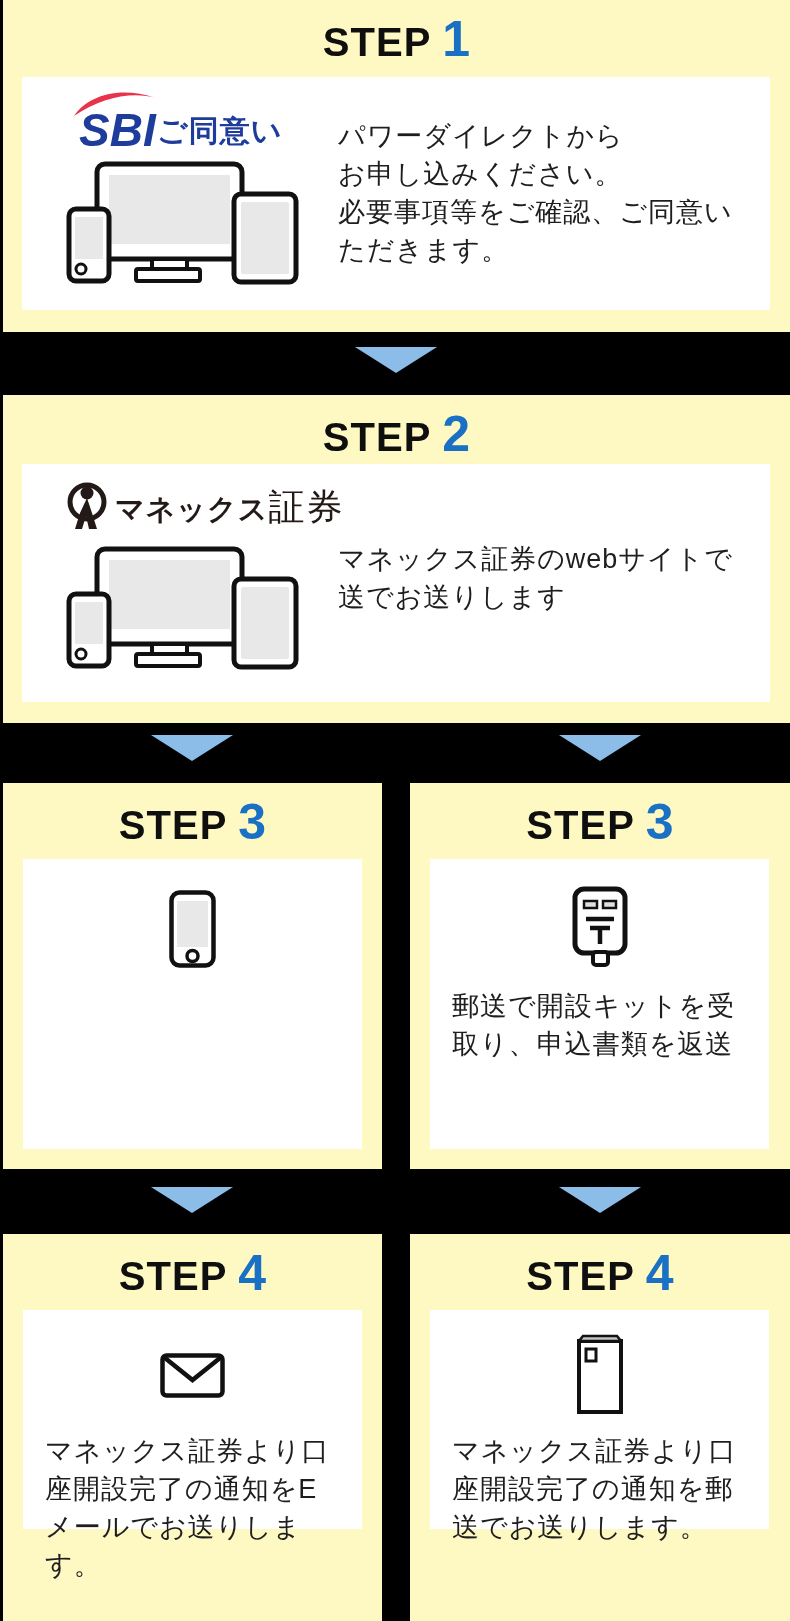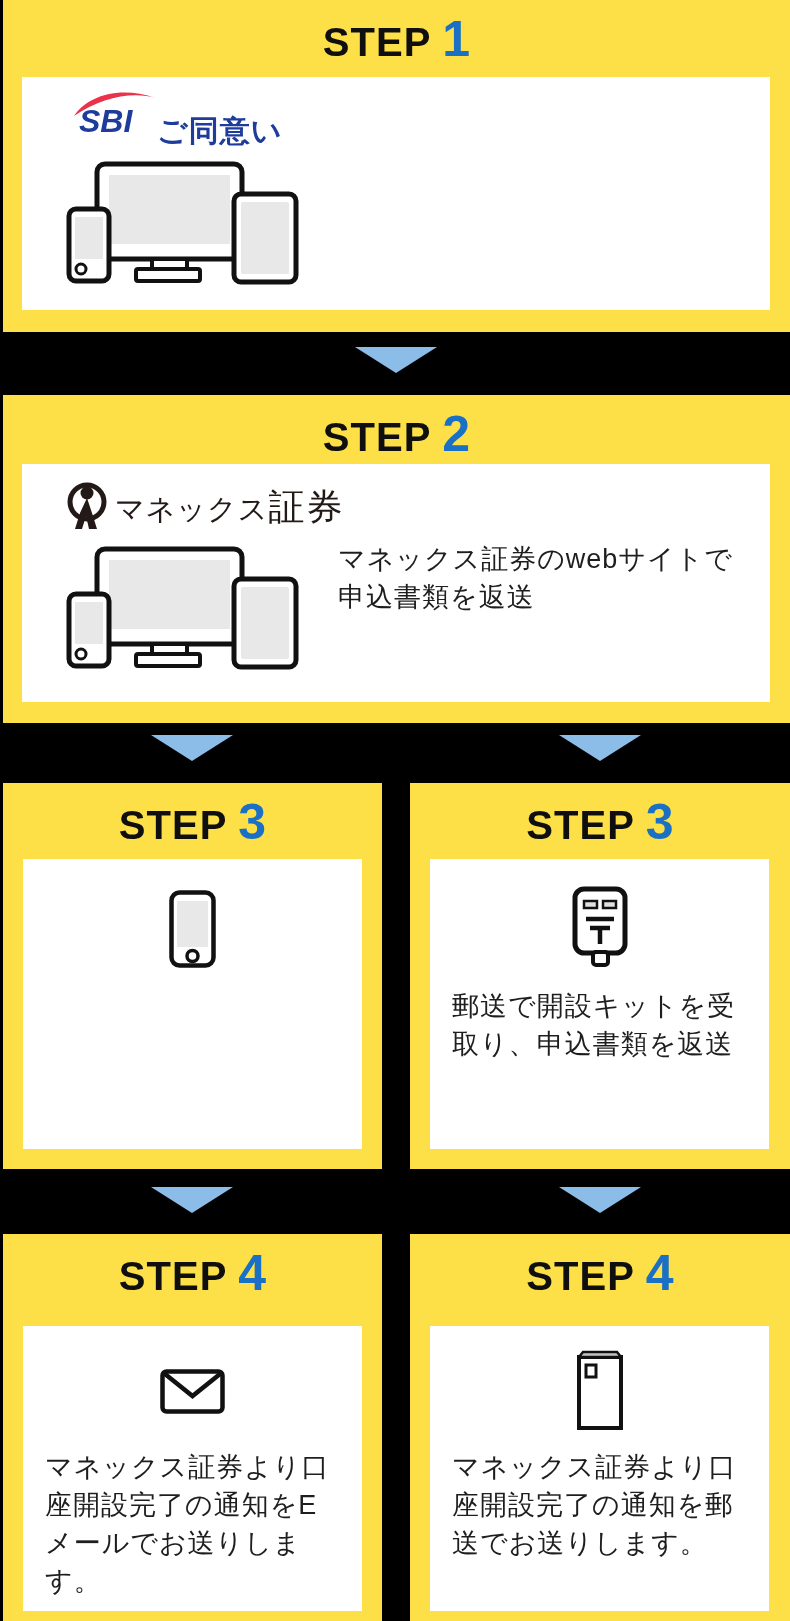--- a/index.html
+++ b/index.html
@@ -1,65 +1,65 @@
 <!DOCTYPE html>
 <html><head>
 <meta charset="utf-8">
 <style>
   html,body{margin:0;padding:0;}
   body{
     width:790px;height:1621px;position:relative;overflow:hidden;
     background:#000;
     font-family:"Liberation Sans","DejaVu Sans",sans-serif;
   }
-  .panel{position:absolute;background:#fde047;}
+  .panel{position:absolute;background:#fef9c3;}
   #panel-step1{left:3px;top:0;width:787px;height:332px;}
   #panel-step2{left:3px;top:395px;width:787px;height:328px;}
   #panel-step3-left{left:3px;top:783px;width:379px;height:386px;}
   #panel-step3-right{left:410px;top:783px;width:380px;height:386px;}
   #panel-step4-left{left:3px;top:1234px;width:379px;height:387px;}
   #panel-step4-right{left:410px;top:1234px;width:380px;height:387px;}
 
   .step-heading{
     position:absolute;top:10px;left:0;right:0;height:58px;
     display:flex;justify-content:center;align-items:baseline;
   }
   .step-word{font-size:40px;font-weight:800;color:#0f0f0f;letter-spacing:1px;line-height:58px;}
   .step-num{font-size:50px;font-weight:700;color:#1a70c4;margin-left:11px;line-height:58px;}
 
   .card{position:absolute;background:#fff;}
   .card-wide{left:19px;width:748px;}
   #card1{top:77px;height:233px;}
   #card2{top:69px;height:238px;}
   .card-half{left:20px;width:339px;}
   #card3L,#card3R{top:76px;height:290px;}
-  #card4L,#card4R{top:92px;height:285px;}
+  #card4L,#card4R{top:76px;height:219px;}
 
   .body-text{
     position:absolute;font-size:27px;line-height:38px;color:#1e1e1e;
     letter-spacing:1px;white-space:pre-line;
   }
   #text1{left:316px;top:40px;width:430px;}
   #text2{left:316px;top:76px;width:430px;}
   #text3L,#text3R{left:22px;top:128px;width:305px;}
   #text4L,#text4R{left:22px;top:122px;width:305px;}
 
   
   .sbi-logo{position:absolute;left:51px;top:10px;width:240px;height:62px;}
   .sbi-swoosh{position:absolute;left:0;top:2px;}
   .sbi-latin{
     position:absolute;left:6px;top:16px;
-    font-size:32px;font-weight:bold;font-style:italic;color:#1e3c9b;letter-spacing:0;
+    font-size:46px;font-weight:bold;font-style:italic;color:#1e3c9b;letter-spacing:0;
   }
   .sbi-jp{position:absolute;left:84px;top:24px;font-size:30px;font-weight:bold;color:#1e3c9b;letter-spacing:1px;}
 
   
   .monex-logo{position:absolute;left:44px;top:14px;height:58px;display:flex;align-items:center;}
   .monex-text{margin-left:7px;color:#231a17;}
-  .monex-bold{font-size:29px;font-weight:400;letter-spacing:1px;}
+  .monex-bold{font-size:29px;font-weight:700;letter-spacing:1px;}
   .monex-reg{font-size:36px;font-weight:500;letter-spacing:2px;}
 
   .devices{position:absolute;left:42px;}
   #devices1{top:84px;}
   #devices2{top:82px;}
 
   .center-icon{position:absolute;}
   #icon-phone{left:146px;top:31px;}
   #icon-postbox{left:142px;top:27px;}
   #icon-envelope{left:137px;top:43px;}
@@ -96,20 +96,24 @@
       <rect x="33" y="3" width="145" height="95" rx="8" fill="#fff" stroke="#111" stroke-width="5"></rect>
       <rect x="45" y="14" width="121" height="69" fill="#e8e8e8"></rect>
       <rect x="88" y="98" width="35" height="13" fill="#fff" stroke="#111" stroke-width="4"></rect>
       <rect x="72" y="108" width="64" height="12" rx="2" fill="#fff" stroke="#111" stroke-width="4"></rect>
       <rect x="5" y="48" width="40" height="72" rx="7" fill="#fff" stroke="#111" stroke-width="5"></rect>
       <rect x="11" y="56" width="28" height="42" fill="#e8e8e8"></rect>
       <circle cx="17" cy="108" r="5" fill="#fff" stroke="#111" stroke-width="3"></circle>
       <rect x="170" y="33" width="62" height="88" rx="7" fill="#fff" stroke="#111" stroke-width="5"></rect>
       <rect x="177" y="41" width="48" height="72" rx="2" fill="#e8e8e8"></rect>
     </svg>
+    <div class="body-text" id="text1">パワーダイレクトから
+お申し込みください。
+必要事項等をご確認、ご同意い
+ただきます。</div>
   </div>
 </div>
 
 <div class="down-arrow" id="arrow1"></div>
 
 <div class="panel" id="panel-step2">
   <div class="step-heading">
     <span class="step-word">STEP</span>
     <span class="step-num">2</span>
   </div>
@@ -129,21 +133,21 @@
       <rect x="45" y="14" width="121" height="69" fill="#e8e8e8"></rect>
       <rect x="88" y="98" width="35" height="13" fill="#fff" stroke="#111" stroke-width="4"></rect>
       <rect x="72" y="108" width="64" height="12" rx="2" fill="#fff" stroke="#111" stroke-width="4"></rect>
       <rect x="5" y="48" width="40" height="72" rx="7" fill="#fff" stroke="#111" stroke-width="5"></rect>
       <rect x="11" y="56" width="28" height="42" fill="#e8e8e8"></rect>
       <circle cx="17" cy="108" r="5" fill="#fff" stroke="#111" stroke-width="3"></circle>
       <rect x="170" y="33" width="62" height="88" rx="7" fill="#fff" stroke="#111" stroke-width="5"></rect>
       <rect x="177" y="41" width="48" height="72" rx="2" fill="#e8e8e8"></rect>
     </svg>
     <div class="body-text" id="text2">マネックス証券のwebサイトで
-申込書類を返送</div>
+送でお送りします</div>
   </div>
 </div>
 
 <div class="down-arrow" id="arrow2L"></div>
 <div class="down-arrow" id="arrow2R"></div>
 
 <div class="panel" id="panel-step3-left">
   <div class="step-heading">
     <span class="step-word">STEP</span>
     <span class="step-num">3</span>

